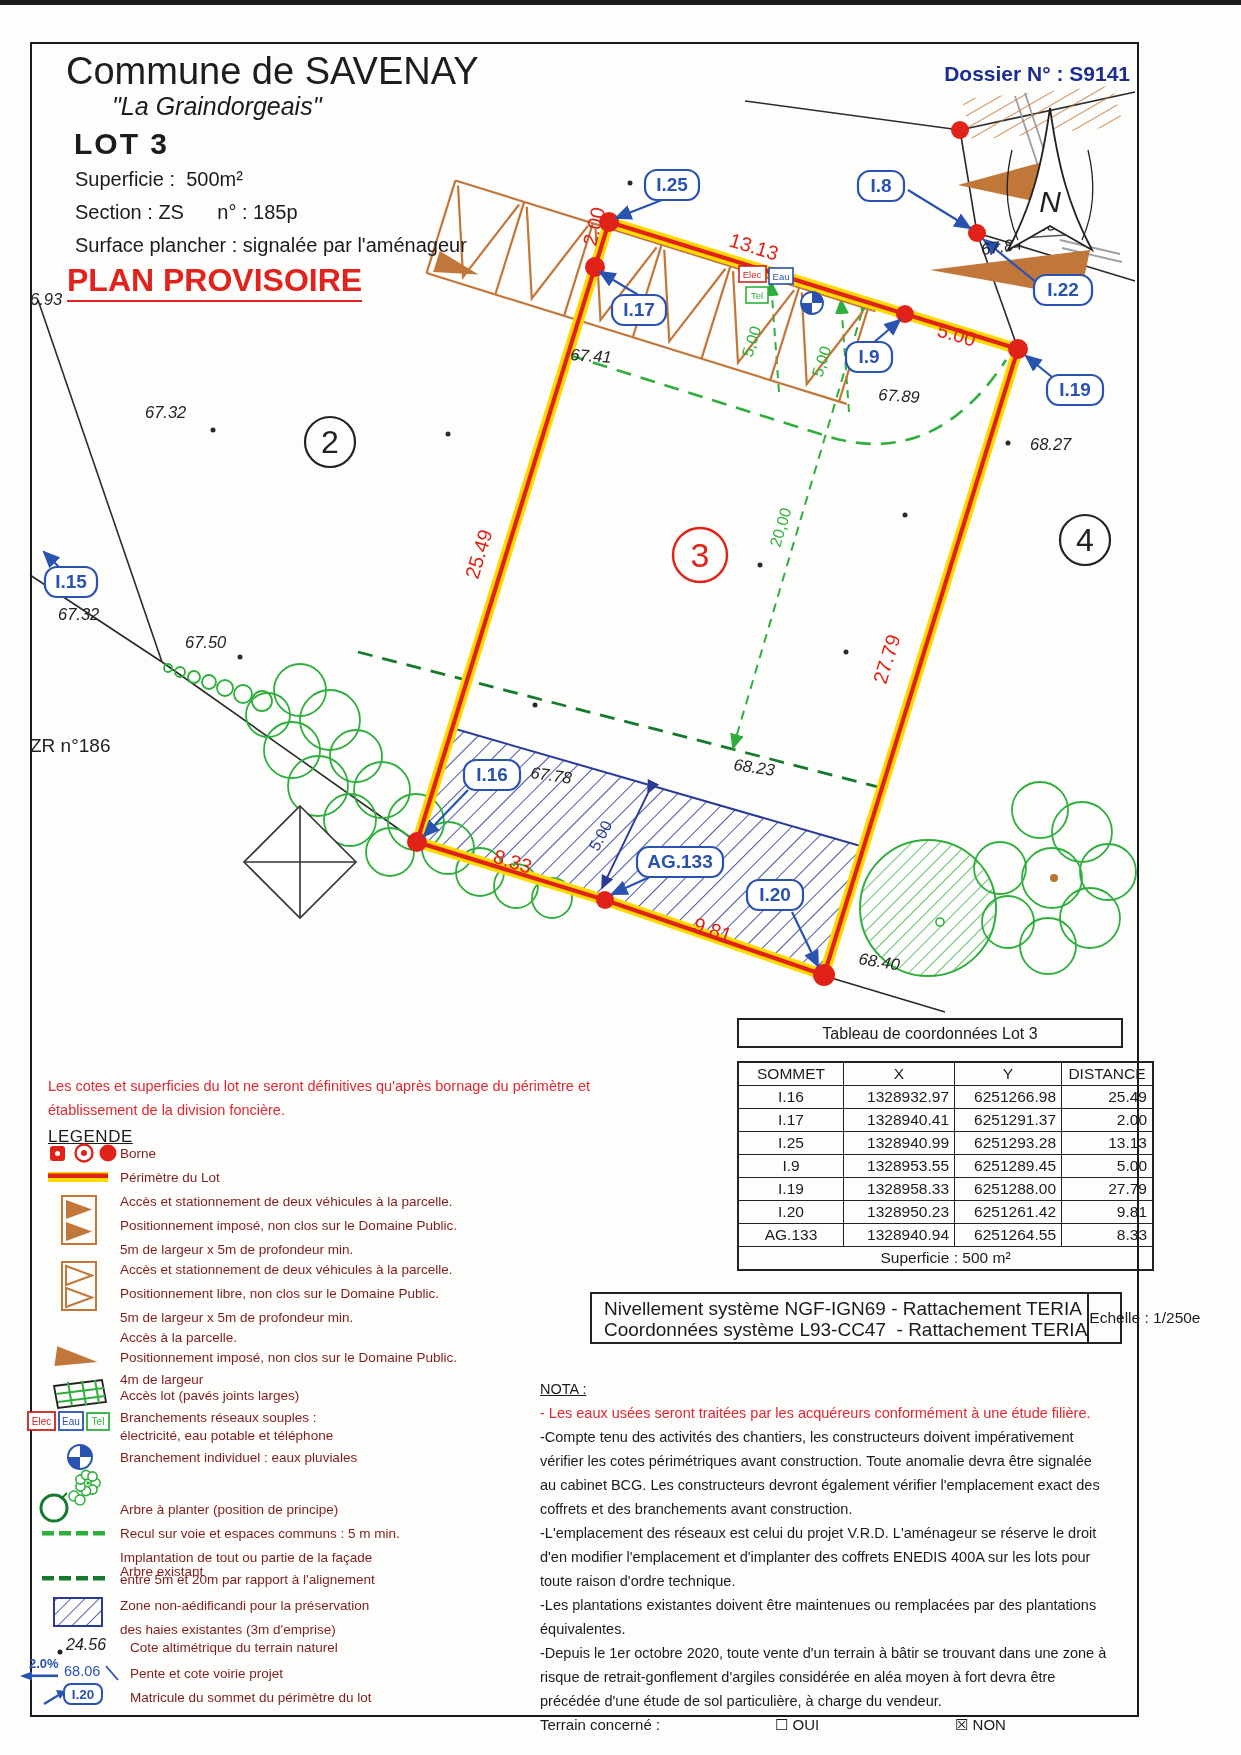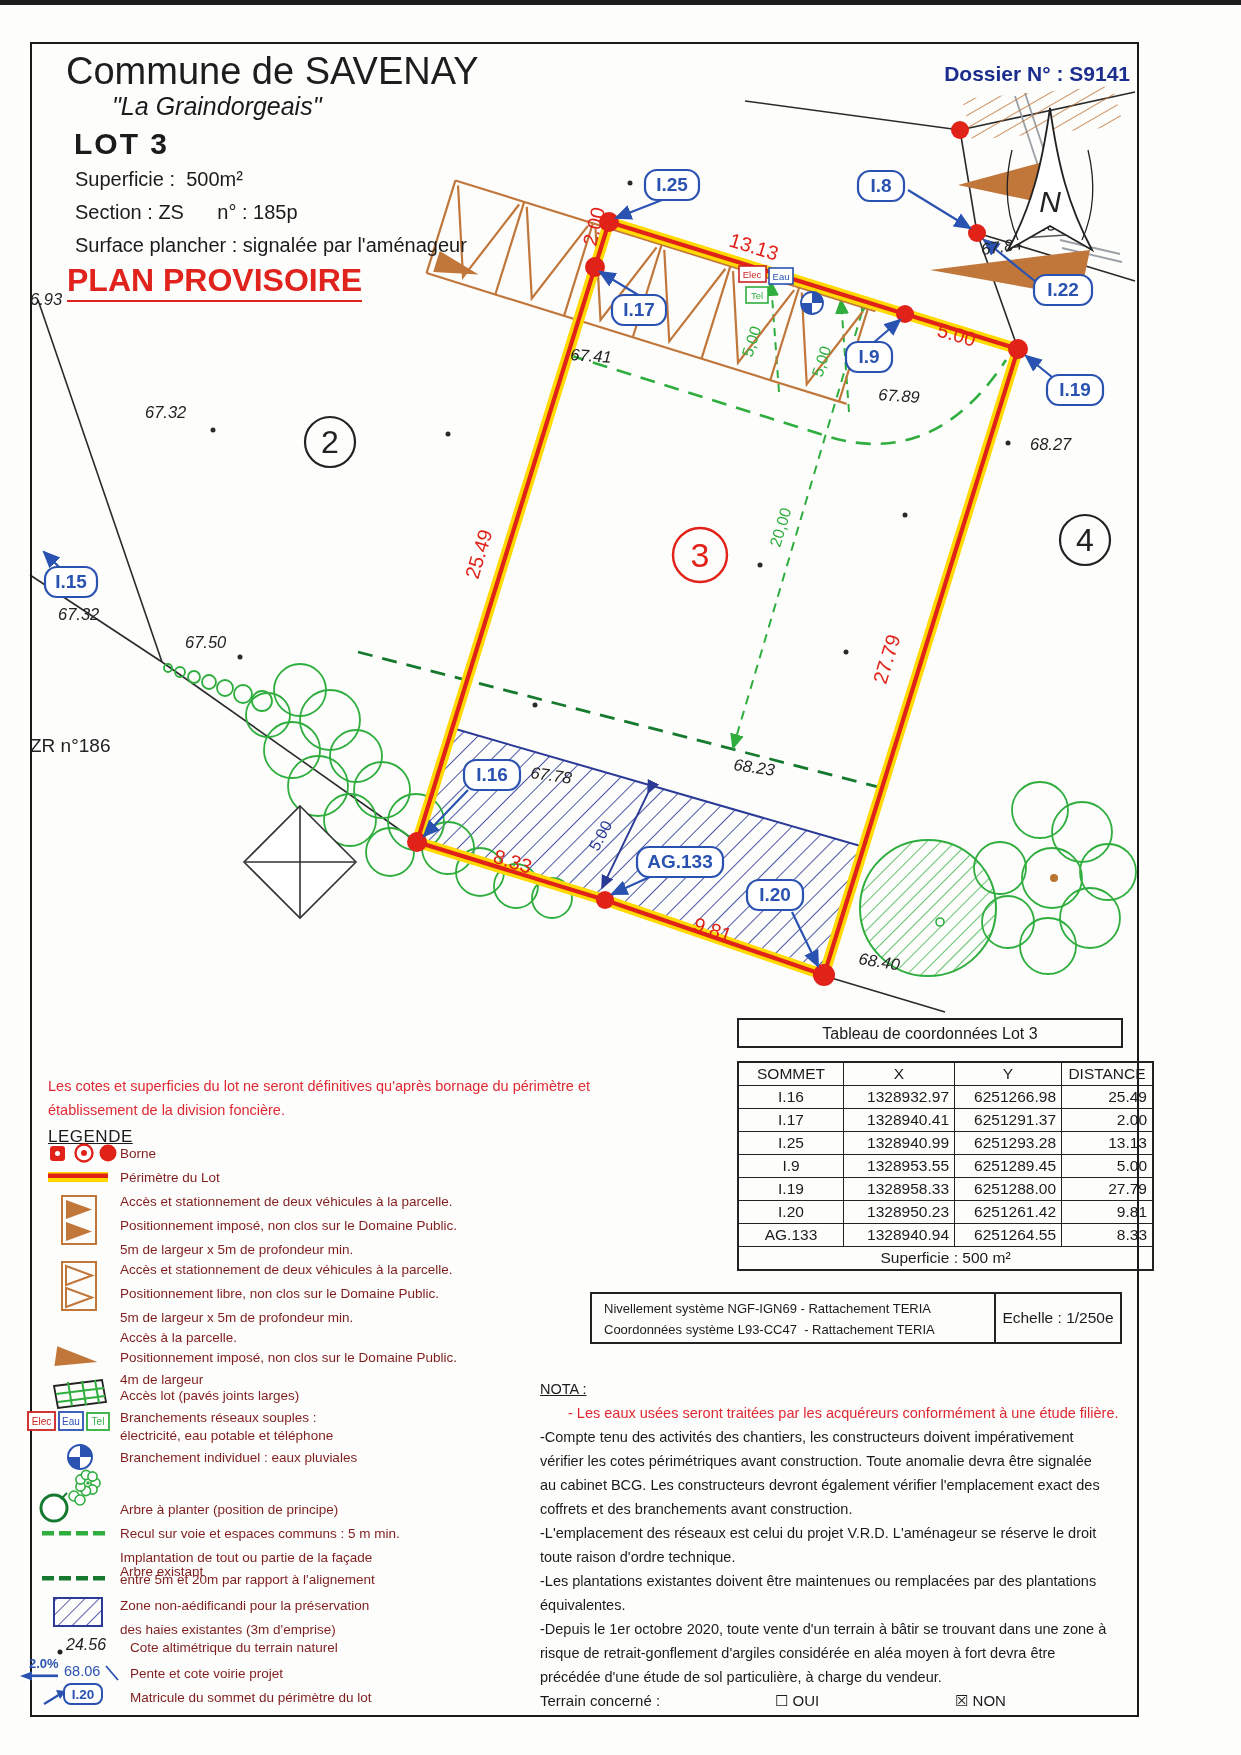--- a/index.html
+++ b/index.html
@@ -30,26 +30,26 @@
   table.coord td,table.coord th{border:1.6px solid #222;font-size:15.5px;font-weight:normal;height:22px;padding:0 5px;}
   table.coord{border:2.5px solid #222;}
   .c-som{width:94px;text-align:center;}
   .c-x{width:100px;text-align:right;}
   .c-y{width:96px;text-align:right;}
   .c-d{width:80px;text-align:right;}
   .c-h{text-align:center !important;}
   .c-foot{text-align:center !important;}
   
   #niv{left:590px;top:1292px;width:532px;height:52px;border:2px solid #222;display:flex;box-sizing:border-box;}
-  #niv .nl{flex:1;padding:4px 0 0 12px;font-size:13px;line-height:21px;}
+  #niv .nl{flex:1;padding:4px 0 0 12px;font-size:19px;line-height:21px;}
   #niv .ne{width:124px;border-left:2px solid #222;display:flex;align-items:center;justify-content:center;font-size:15.5px;}
   
   #nota{left:540px;top:1377px;font-size:14.5px;line-height:24px;}
   #nota .nt{text-decoration:underline;}
-  #nota .red{color:#e02833;margin-left:28px;}
+  #nota .red{color:#e02833;}
   #nota div{white-space:nowrap;}
   .terr{font-size:15px;}
   svg text{font-family:"Liberation Sans",sans-serif;}
 </style>
 </head>
 <body>
 
 <div id="page">
   <div id="topstrip"></div>
 
@@ -494,20 +494,21 @@
   </div>
 
   <div class="abs" id="nota">
     <div><span class="nt">NOTA :</span></div>
     <div class="red">- Les eaux usées seront traitées par les acquéreurs conformément à une étude filière.</div>
     <div>-Compte tenu des activités des chantiers, les constructeurs doivent impérativement</div>
     <div>vérifier les cotes périmétriques avant construction. Toute anomalie devra être signalée</div>
     <div>au cabinet BCG. Les constructeurs devront également vérifier l'emplacement exact des</div>
     <div>coffrets et des branchements avant construction.</div>
     <div>-L'emplacement des réseaux est celui du projet V.R.D. L'aménageur se réserve le droit</div>
+    <div>d'en modifier l'emplacement et d'implanter des coffrets ENEDIS 400A sur les lots pour</div>
     <div>toute raison d'ordre technique.</div>
     <div>-Les plantations existantes doivent être maintenues ou remplacées par des plantations</div>
     <div>équivalentes.</div>
     <div>-Depuis le 1er octobre 2020, toute vente d'un terrain à bâtir se trouvant dans une zone à</div>
     <div>risque de retrait-gonflement d'argiles considérée en aléa moyen à fort devra être</div>
     <div>précédée d'une étude de sol particulière, à charge du vendeur.</div>
     <div class="terr" style="position:relative;">
       <span>Terrain concerné :</span>
       <span class="abs" style="left:235px">☐ OUI</span>
       <span class="abs" style="left:415px">☒ NON</span>

